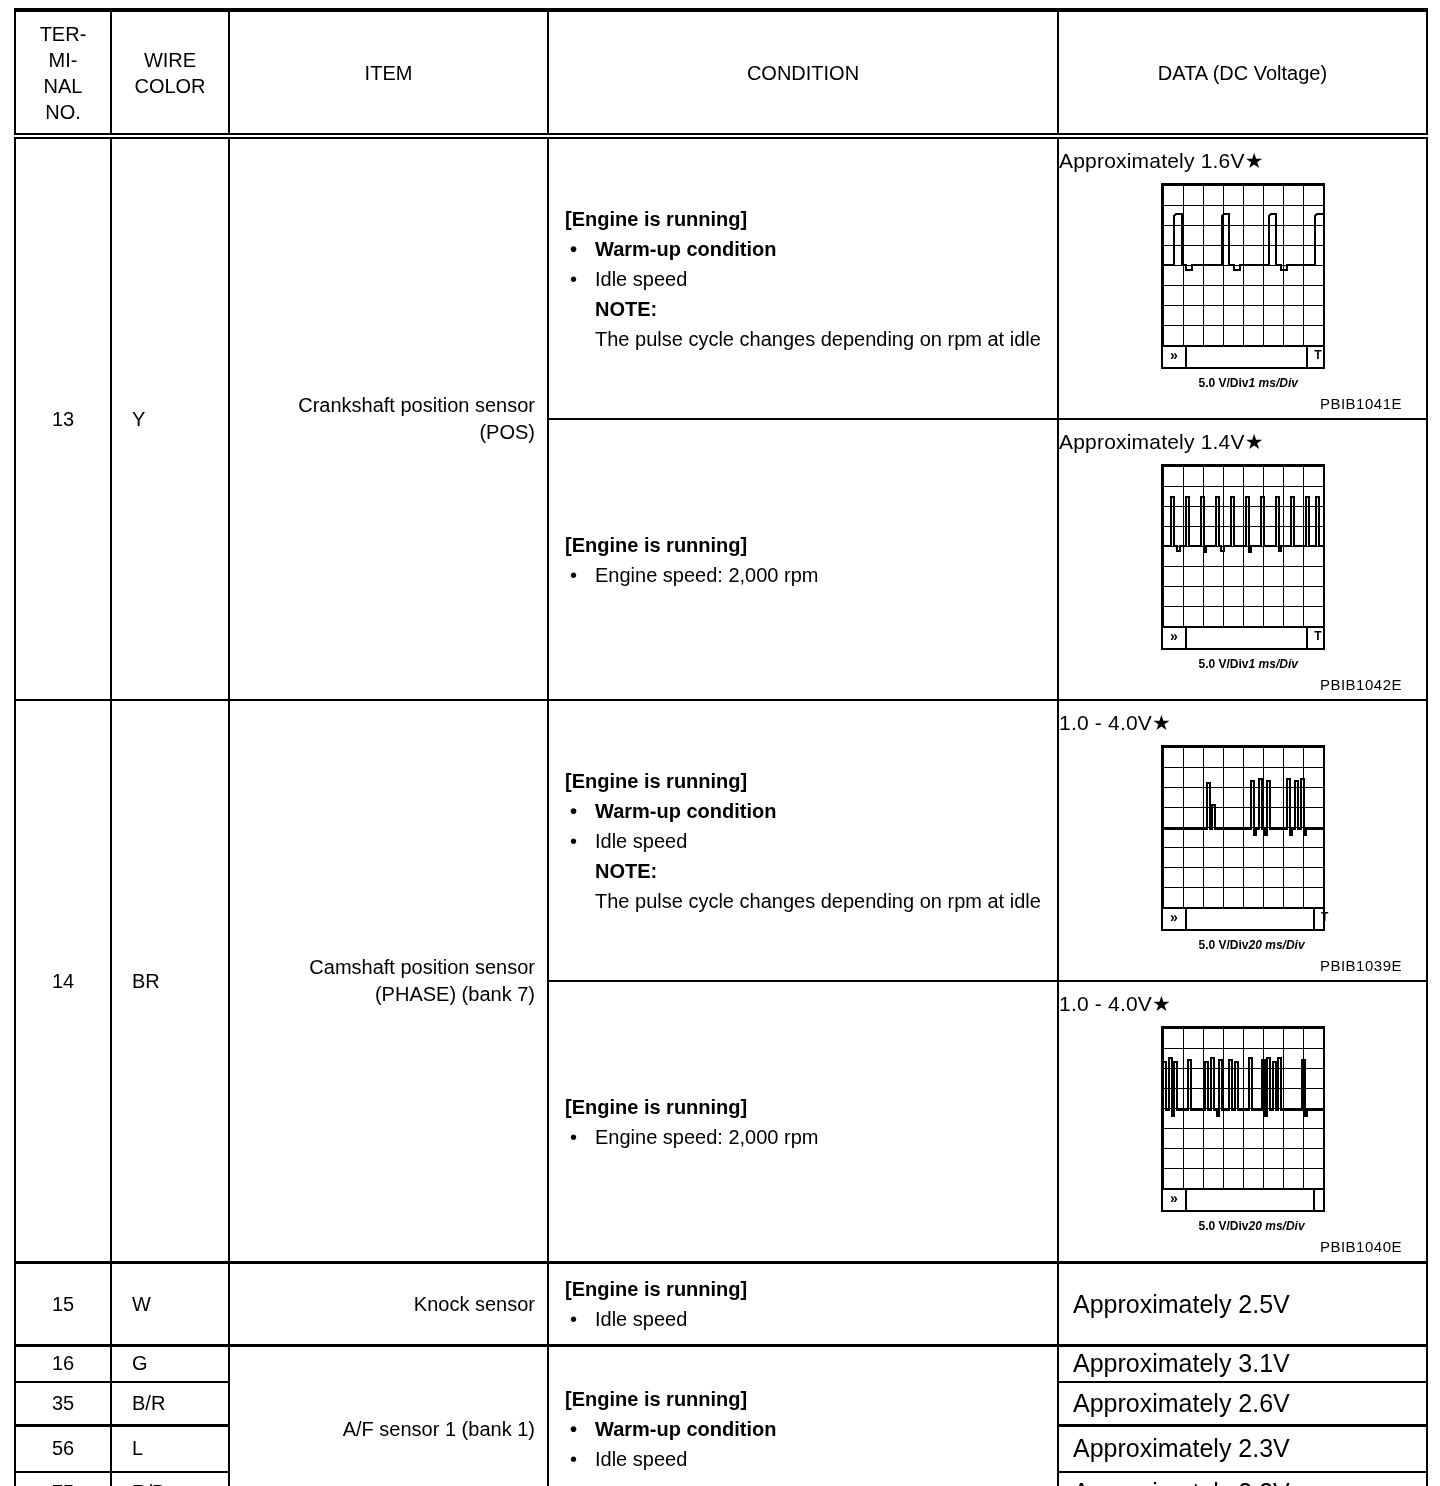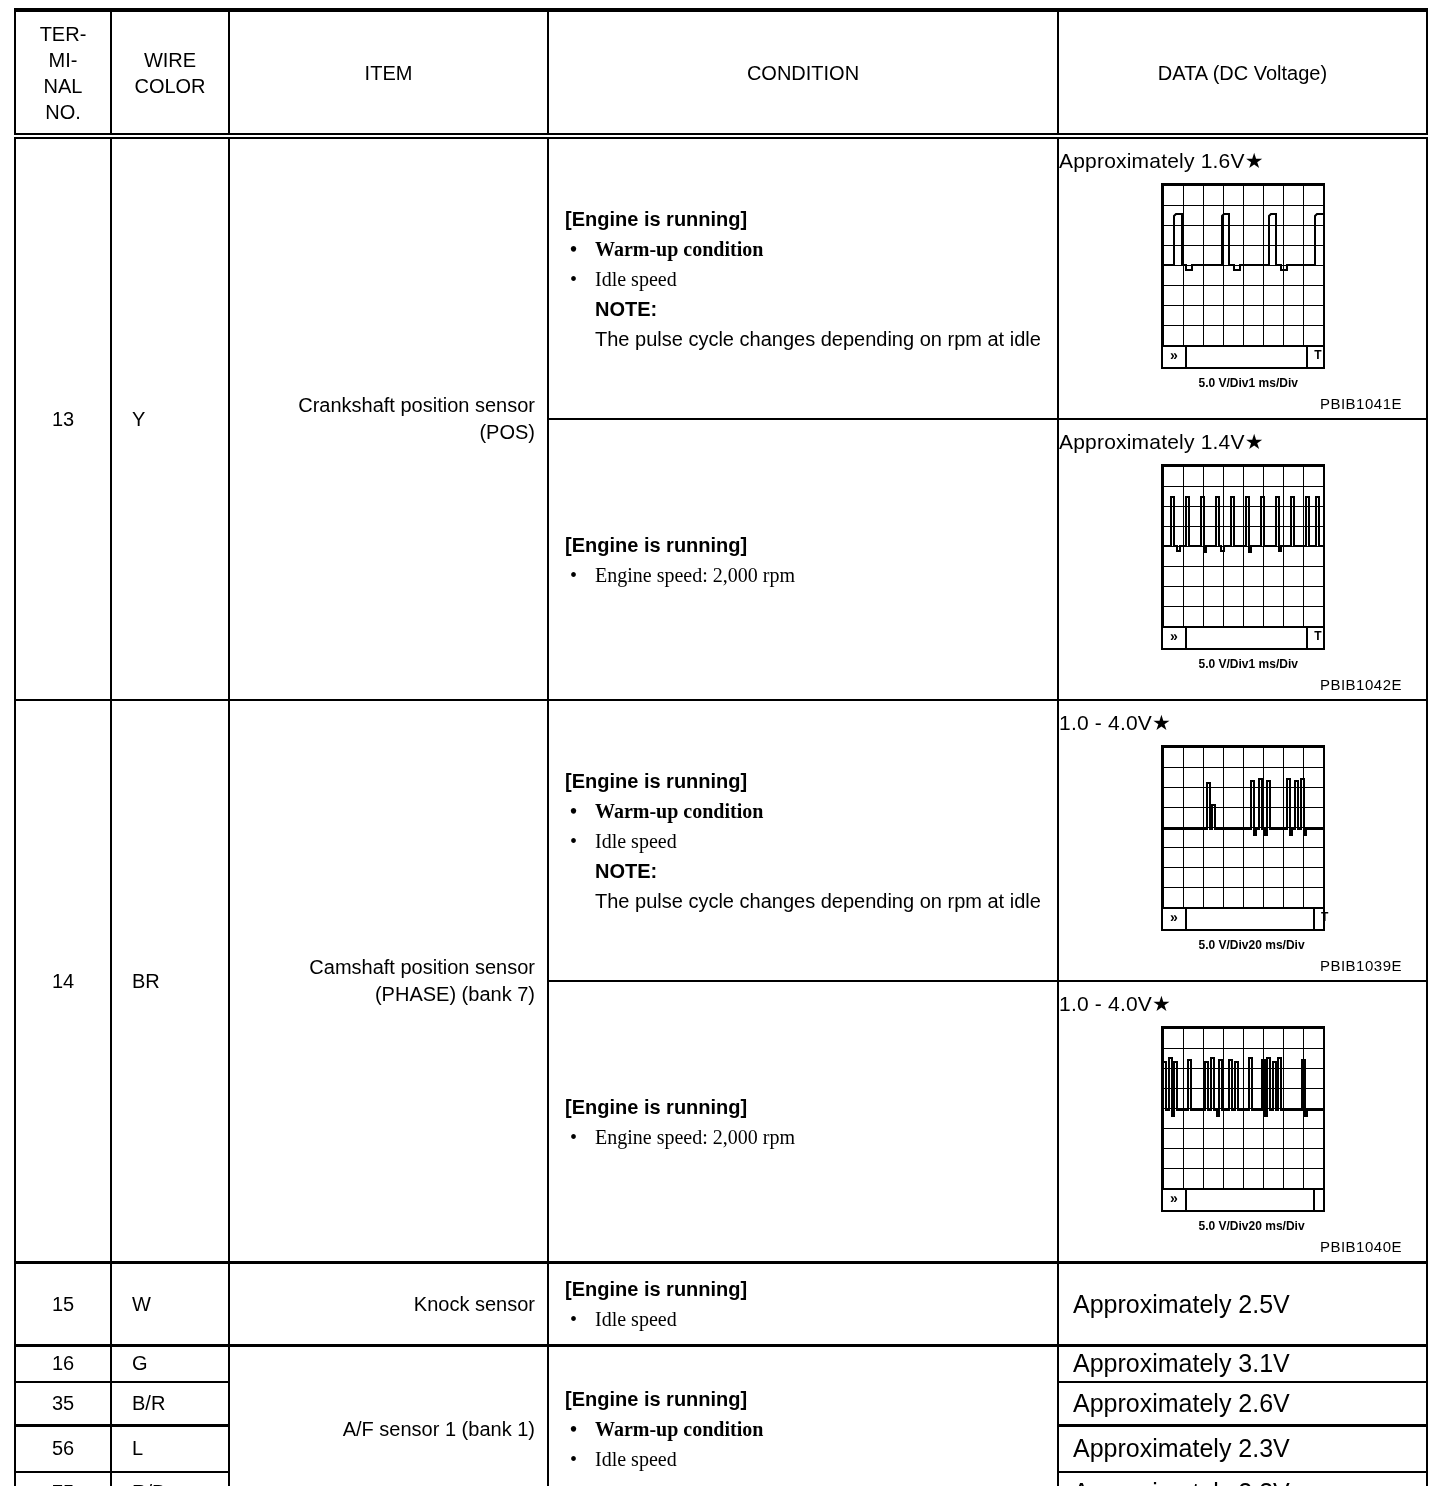--- a/index.html
+++ b/index.html
@@ -14,42 +14,42 @@
     text-align:center;vertical-align:middle;white-space:pre-line;line-height:1.3;}
 
   tr.thick-top td{border-top:3px solid #000;}
 
   td.num{ text-align:center;font-size:20px;vertical-align:middle;}
   td.wire{padding-left:20px;font-size:20px;vertical-align:middle;}
   td.item{padding-left:20px;padding-right:12px;font-size:20px;vertical-align:middle;line-height:1.35;text-align:right;}
 
   td.cond{vertical-align:middle;padding:10px 10px 10px 16px;font-size:20px;line-height:1.5;}
   .cond-title{font-weight:bold;}
-  .bullet{display:flex;font-family:Liberation Serif, serif;}
+  .bullet{display:flex;}
   .bold{font-weight:bold;}
   .bm{width:30px;flex:0 0 30px;}
   .bm::before{content:"•";padding-left:5px;}
   .indent{margin-left:30px;}
 
   td.data-cell{vertical-align:top;padding:10px 0 6px 0;}
   .value-label{font-size:21px;padding-left:0;letter-spacing:0.2px;}
   td.data-simple{vertical-align:middle;padding-left:14px;font-size:25px;}
 
   .scope{width:164px;margin:10px auto 0 auto;}
   .scope-grid{position:relative;height:160px;border:2px solid #000;
     background-image:linear-gradient(to right,#000 1px,transparent 1px),
                      linear-gradient(to bottom,#000 1px,transparent 1px);
     background-size:20px 20px;}
   .scope-grid svg{position:absolute;left:0;top:0;}
   .scope-bar{display:flex;align-items:stretch;height:20px;border:2px solid #000;border-top:none;
     font-weight:bold;font-size:12px;}
   .scope-badge{flex:0 0 22px;border-right:2px solid #000;text-align:center;line-height:16px;
     font-size:14px;letter-spacing:-1px;}
   .scope-labels{flex:1;display:flex;align-items:center;padding:0 8px 0 12px;white-space:nowrap;margin-top:36px;}
-  .scope-labels .tdiv{margin-left:auto;}
+  .scope-labels .tdiv{margin-left:auto;font-style:italic;}
   .scope-trig{flex:0 0 20px;border-left:2px solid #000;text-align:center;line-height:16px;font-size:12px;}
   .fig-caption{text-align:right;font-size:15px;padding:26px 24px 0 0;letter-spacing:0.5px;}
 </style>
 </head>
 <body>
 
 <div class="page">
 <table class="tdata">
   <colgroup>
     <col style="width:96px">

